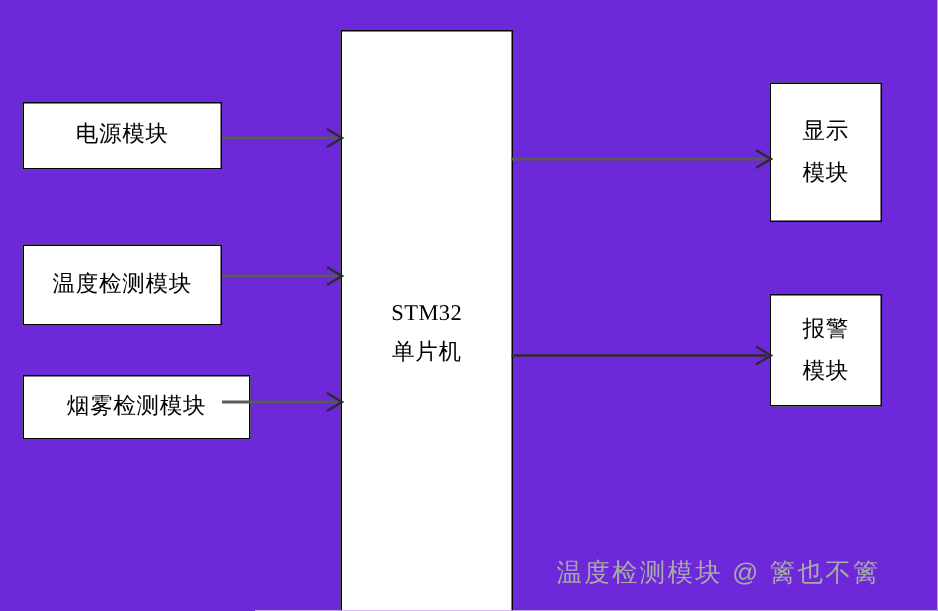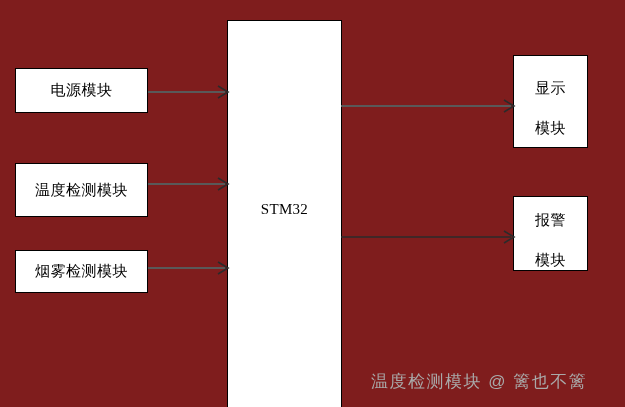--- a/index.html
+++ b/index.html
@@ -4,21 +4,21 @@
 <style>
   html, body {
     margin: 0;
     padding: 0;
     background: #ffffff;
   }
   #diagram-canvas {
     position: relative;
     width: 625px;
     height: 407px;
-    background: #7f1d1d;
+    background: #6d28d9;
     overflow: hidden;
     font-family: "Liberation Sans", sans-serif;
   }
   .node-box {
     position: absolute;
     box-sizing: border-box;
     border: 1.6px solid #000000;
     background: #ffffff;
     display: flex;
     flex-direction: column;
@@ -35,30 +35,30 @@
     text-align: center;
   }
   .node-label.serif-label {
     font-family: "Liberation Serif", serif;
     font-size: 15px;
     letter-spacing: 0.3px;
   }
   
   #box-power      { left: 15px;  top: 68px;  width: 133px; height: 45px; }
   #box-temp       { left: 15px;  top: 163px; width: 133px; height: 54px; }
-  #box-smoke      { left: 15px;  top: 250px; width: 133px; height: 43px; }
+  #box-smoke      { left: 15px;  top: 250px; width: 152px; height: 43px; }
   
   #box-mcu        { left: 227px; top: 20px;   width: 115px; height: 389px;
                     justify-content: flex-start; padding-top: 175px; }
   #box-mcu .node-label { line-height: 1.75; }
   
   #box-display    { left: 513px; top: 55px;  width: 75px;  height: 93px; }
   #box-alarm      { left: 513px; top: 196px; width: 75px;  height: 75px; }
   #box-display .node-label,
-  #box-alarm .node-label { line-height: 1.85; margin-top: 12px; }
+  #box-alarm .node-label { line-height: 1.85; }
 
   
   .connector {
     position: absolute;
     height: 14px;
     display: block;
   }
   .connector svg { display: block; overflow: visible; }
 
   #arrow-power-to-mcu   { left: 148px; top: 85px;  width: 81px; }
@@ -92,20 +92,21 @@
   <div class="node-box" id="box-temp">
     <span class="node-label">温度检测模块</span>
   </div>
 
   <div class="node-box" id="box-smoke">
     <span class="node-label">烟雾检测模块</span>
   </div>
 
   <div class="node-box" id="box-mcu">
     <span class="node-label serif-label">STM32</span>
+    <span class="node-label">单片机</span>
   </div>
 
   <div class="node-box" id="box-display">
     <span class="node-label">显示</span>
     <span class="node-label">模块</span>
   </div>
 
   <div class="node-box" id="box-alarm">
     <span class="node-label">报警</span>
     <span class="node-label">模块</span>

